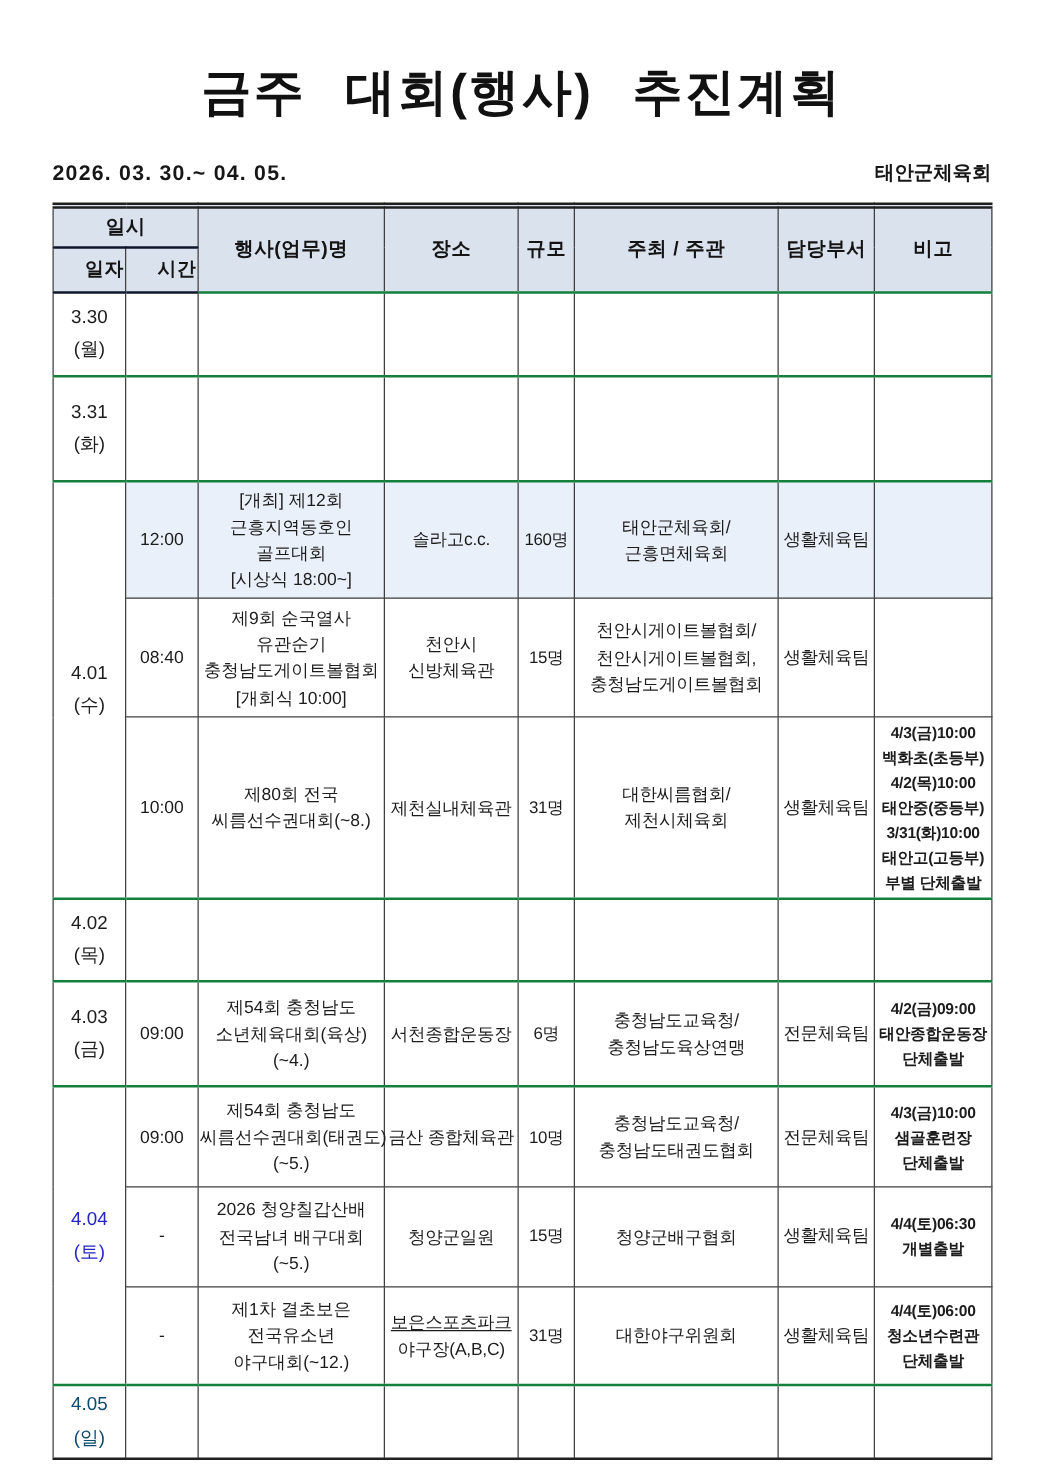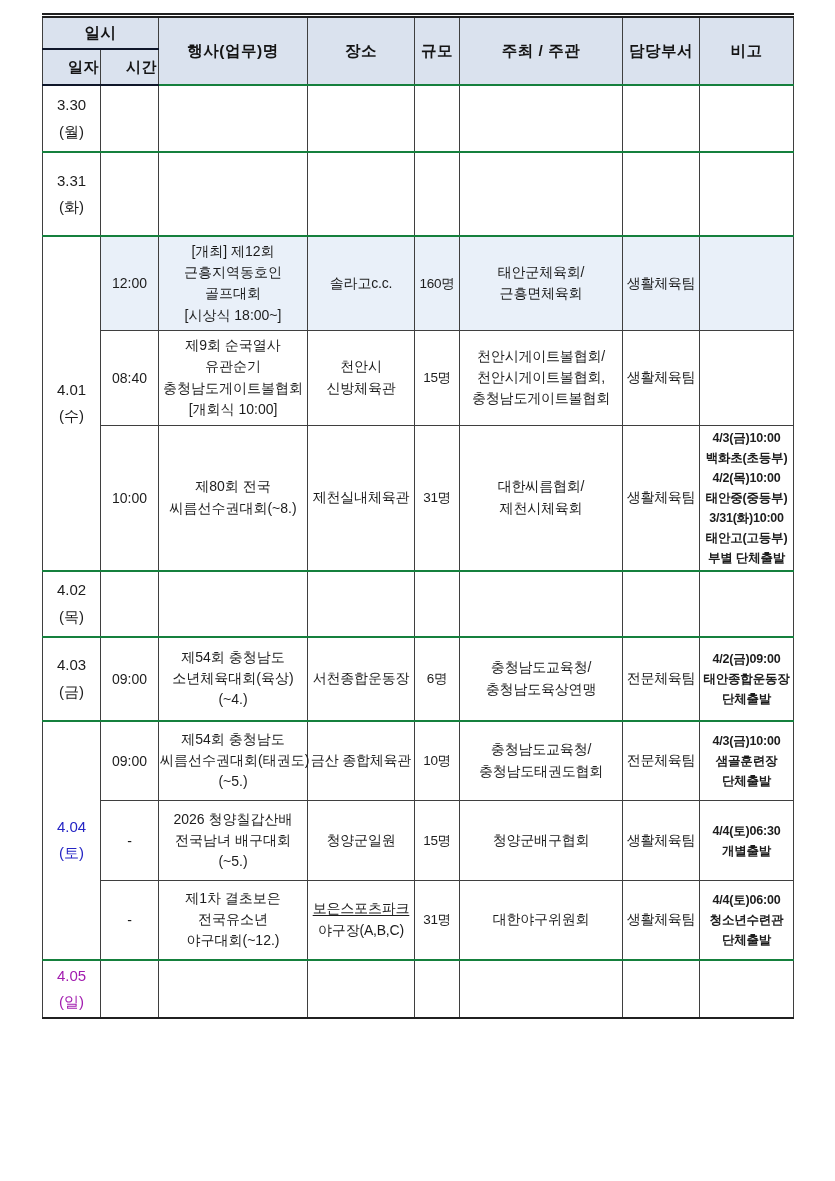--- a/index.html
+++ b/index.html
@@ -46,20 +46,25 @@
   .time-text{font-size:14px;}
   .scale-text{font-size:13.5px;letter-spacing:-0.3px;}
   .dept-text{font-size:14px;letter-spacing:-0.3px;}
   .date-num,.date-day{display:block;font-size:15px;line-height:1.75;font-weight:500;}
 </style>
 </head>
 <body>
 
 <div class="page">
   <div class="content">
+    <h1 class="doc-title">금주 대회(행사) 추진계획</h1>
+    <div class="meta-row">
+      <span class="period">2026. 03. 30.~ 04. 05.</span>
+      <span class="org">태안군체육회</span>
+    </div>
     <table class="plan" id="plan-table">
         <colgroup>
           <col style="width: 58px;">
           <col style="width: 58px;">
           <col style="width: 149px;">
           <col style="width: 107px;">
           <col style="width: 45px;">
           <col style="width: 163px;">
           <col style="width: 77px;">
           <col style="width: 94px;">
@@ -276,21 +281,21 @@
               <span class="line">대한야구위원회</span>
             </td>
             <td class="dept-cell"><span class="dept-text">생활체육팀</span></td>
             <td class="note-cell">
               <span class="line">4/4(토)06:00</span>
               <span class="line">청소년수련관</span>
               <span class="line">단체출발</span>
             </td>
           </tr>
           <tr class="group-first" style="height: 50px;">
-            <td class="date-cell" rowspan="1" style="color: #a21caf;">
+            <td class="date-cell" rowspan="1" style="color: #0c4a6e;">
               <span class="date-num">4.05</span>
               <span class="date-day">(일)</span>
             </td>
             <td class="time-cell"><span class="time-text"></span></td>
             <td class="event-cell"></td>
             <td class="place-cell"></td>
             <td class="scale-cell"><span class="scale-text"></span></td>
             <td class="host-cell"></td>
             <td class="dept-cell"><span class="dept-text"></span></td>
             <td class="note-cell"></td>

